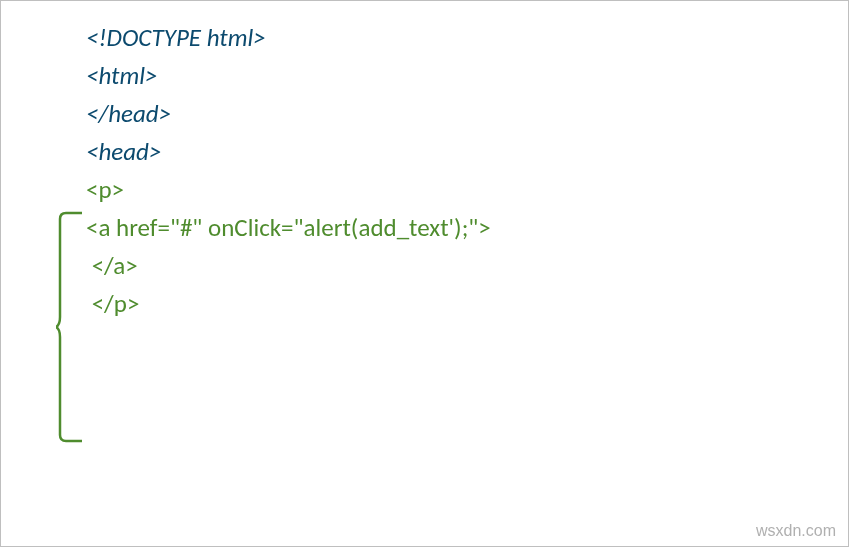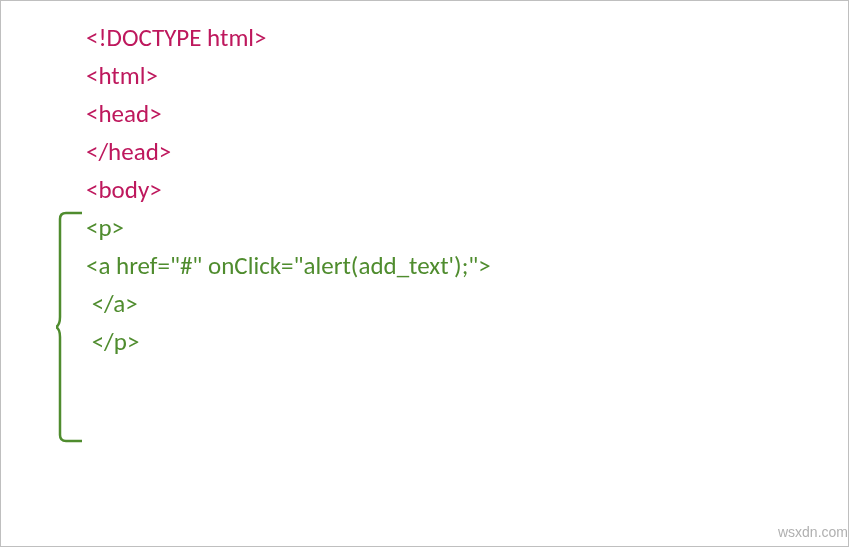--- a/index.html
+++ b/index.html
@@ -19,58 +19,58 @@
   .content {
     position: absolute;
     left: 85px;
     top: 18px;
   }
   .line {
     line-height: 38px;
     white-space: pre;
   }
   .gray {
-    color: #be185d;
+    color: #0c4a6e;
+    font-style: italic;
   }
   .green {
     color: #4F8C2E;
   }
   .bracket {
     position: absolute;
     left: 55px;
     top: 210px;
     width: 26px;
     height: 232px;
   }
   .bracket svg {
     display: block;
   }
   .watermark {
     position: absolute;
-    right: 0;
+    right: 12px;
     bottom: 6px;
-    font-size: 14px;
+    font-size: 16px;
     color: #b0b0b0;
     font-family: Arial, sans-serif;
   }
 </style>
 </head>
 <body>
 
 <div class="bracket">
   <svg width="28" height="232" viewBox="0 0 28 232">
     <path d="M 26 2 L 10 2 Q 4 2 4 8 L 4 106 Q 4 114 0 116 Q 4 118 4 126 L 4 224 Q 4 230 10 230 L 26 230" fill="none" stroke="#4F8C2E" stroke-width="2.5"></path>
   </svg>
 </div>
 
 <div class="content">
   <div class="line gray">&lt;!DOCTYPE html&gt;</div>
   <div class="line gray">&lt;html&gt;</div>
+  <div class="line gray">&lt;/head&gt;</div>
   <div class="line gray">&lt;head&gt;</div>
-  <div class="line gray">&lt;/head&gt;</div>
-  <div class="line gray">&lt;body&gt;</div>
   <div class="line green">&lt;p&gt;</div>
   <div class="line green">&lt;a href="#" onClick="alert(add_text');"&gt;</div>
   <div class="line green"> &lt;/a&gt;</div>
   <div class="line green"> &lt;/p&gt;</div>
 </div>
 
 <div class="watermark">wsxdn.com</div>
 
 </body></html>

